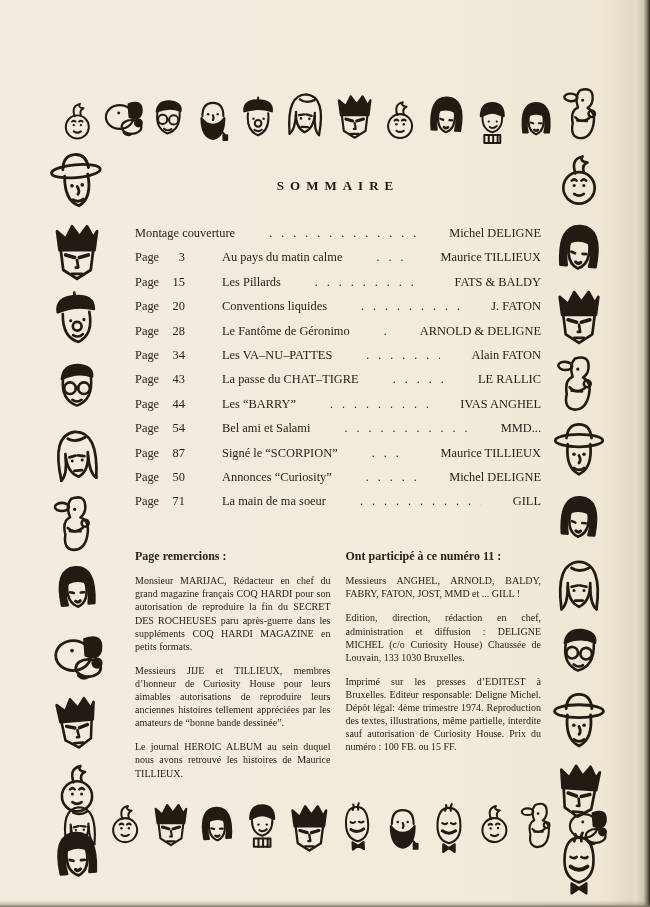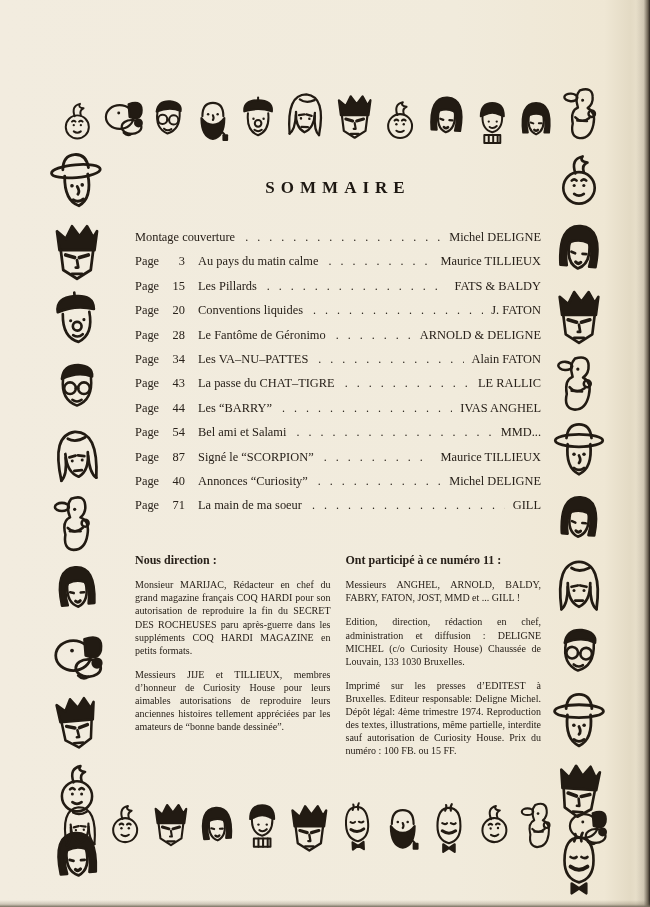--- a/index.html
+++ b/index.html
@@ -40,28 +40,29 @@
   .border-right{right:26px;}
   .head{display:block;color:#221b13;}
   .head svg{display:block;width:100%;height:100%;}
   .border-left .head:nth-child(odd){transform:rotate(-5deg);}
   .border-right .head:nth-child(even){transform:rotate(4deg);}
   .border-top .head:nth-child(3n){transform:rotate(3deg);}
   .border-bottom .head:nth-child(3n+1){transform:rotate(-3deg);}
   
   .content{position:absolute;left:135px;top:178px;width:406px;}
   .title{
-    font-size:17px;font-weight:bold;letter-spacing:6px;
+    font-size:13px;font-weight:bold;letter-spacing:6px;
     text-align:center;margin:0 0 33px 0;color:#1e1812;font-family:Liberation Serif, serif;
   }
   .toc{width:100%;}
   .toc-row{
     display:flex;align-items:baseline;
     font-size:12.4px;line-height:13px;margin-bottom:11.4px;
     white-space:nowrap;
+    gap:24px;
   }
   .toc-pagecell{width:50px;flex:0 0 50px;display:flex;}
   .toc-pageword{flex:0 0 auto;}
   .toc-pagenum{flex:1;text-align:right;}
   .toc-title{flex:0 0 auto;padding-left:13px;}
   .toc-row.nopage .toc-title{padding-left:0;}
   .toc-dots{
     flex:1 1 auto;overflow:hidden;margin:0 8px 0 10px;
     letter-spacing:3px;font-size:12px;color:#2c251d;
   }
@@ -514,43 +515,44 @@
             <span class="toc-pageword">Page</span>
             <span class="toc-pagenum">87</span>
           </span>
           <span class="toc-title">Signé le “SCORPION”</span>
           <span class="toc-dots">. . . . . . . . . . . . . . . . . . . . . . . . . . . . . . . . . . . . . . . . . . . . . . . . . . . . . . . . . . . .</span>
           <span class="toc-author">Maurice TILLIEUX</span>
         </div>
         <div class="toc-row">
           <span class="toc-pagecell">
             <span class="toc-pageword">Page</span>
-            <span class="toc-pagenum">40</span>
+            <span class="toc-pagenum">50</span>
           </span>
           <span class="toc-title">Annonces “Curiosity”</span>
           <span class="toc-dots">. . . . . . . . . . . . . . . . . . . . . . . . . . . . . . . . . . . . . . . . . . . . . . . . . . . . . . . . . . . .</span>
           <span class="toc-author">Michel DELIGNE</span>
         </div>
         <div class="toc-row">
           <span class="toc-pagecell">
             <span class="toc-pageword">Page</span>
             <span class="toc-pagenum">71</span>
           </span>
           <span class="toc-title">La main de ma soeur</span>
           <span class="toc-dots">. . . . . . . . . . . . . . . . . . . . . . . . . . . . . . . . . . . . . . . . . . . . . . . . . . . . . . . . . . . .</span>
           <span class="toc-author">GILL</span>
         </div>
       </div>
 
     <div class="credits">
       <div class="col">
-        <p class="col-heading">Nous direction :</p>
+        <p class="col-heading">Page remercions :</p>
         <div class="paras">
             <p class="para">Monsieur MARIJAC, Rédacteur en chef du grand magazine français COQ HARDI pour son autorisation de reproduire la fin du SECRET DES ROCHEUSES paru après-guerre dans les suppléments COQ HARDI MAGAZINE en petits formats.</p>
             <p class="para">Messieurs JIJE et TILLIEUX, membres d’honneur de Curiosity House pour leurs aimables autorisations de reproduire leurs anciennes histoires tellement appréciées par les amateurs de “bonne bande dessinée”.</p>
+            <p class="para">Le journal HEROIC ALBUM au sein duquel nous avons retrouvé les histoires de Maurice TILLIEUX.</p>
           </div>
       </div>
       <div class="col">
         <p class="col-heading">Ont participé à ce numéro 11 :</p>
         <div class="paras">
             <p class="para">Messieurs ANGHEL, ARNOLD, BALDY, FABRY, FATON, JOST, MMD et ... GILL !</p>
             <p class="para">Edition, direction, rédaction en chef, administration et diffusion : DELIGNE MICHEL (c/o Curiosity House) Chaussée de Louvain, 133 1030 Bruxelles.</p>
             <p class="para">Imprimé sur les presses d’EDITEST à Bruxelles. Editeur responsable: Deligne Michel. Dépôt légal: 4ème trimestre 1974. Reproduction des textes, illustrations, même partielle, interdite sauf autorisation de Curiosity House. Prix du numéro : 100 FB. ou 15 FF.</p>
           </div>
       </div>

